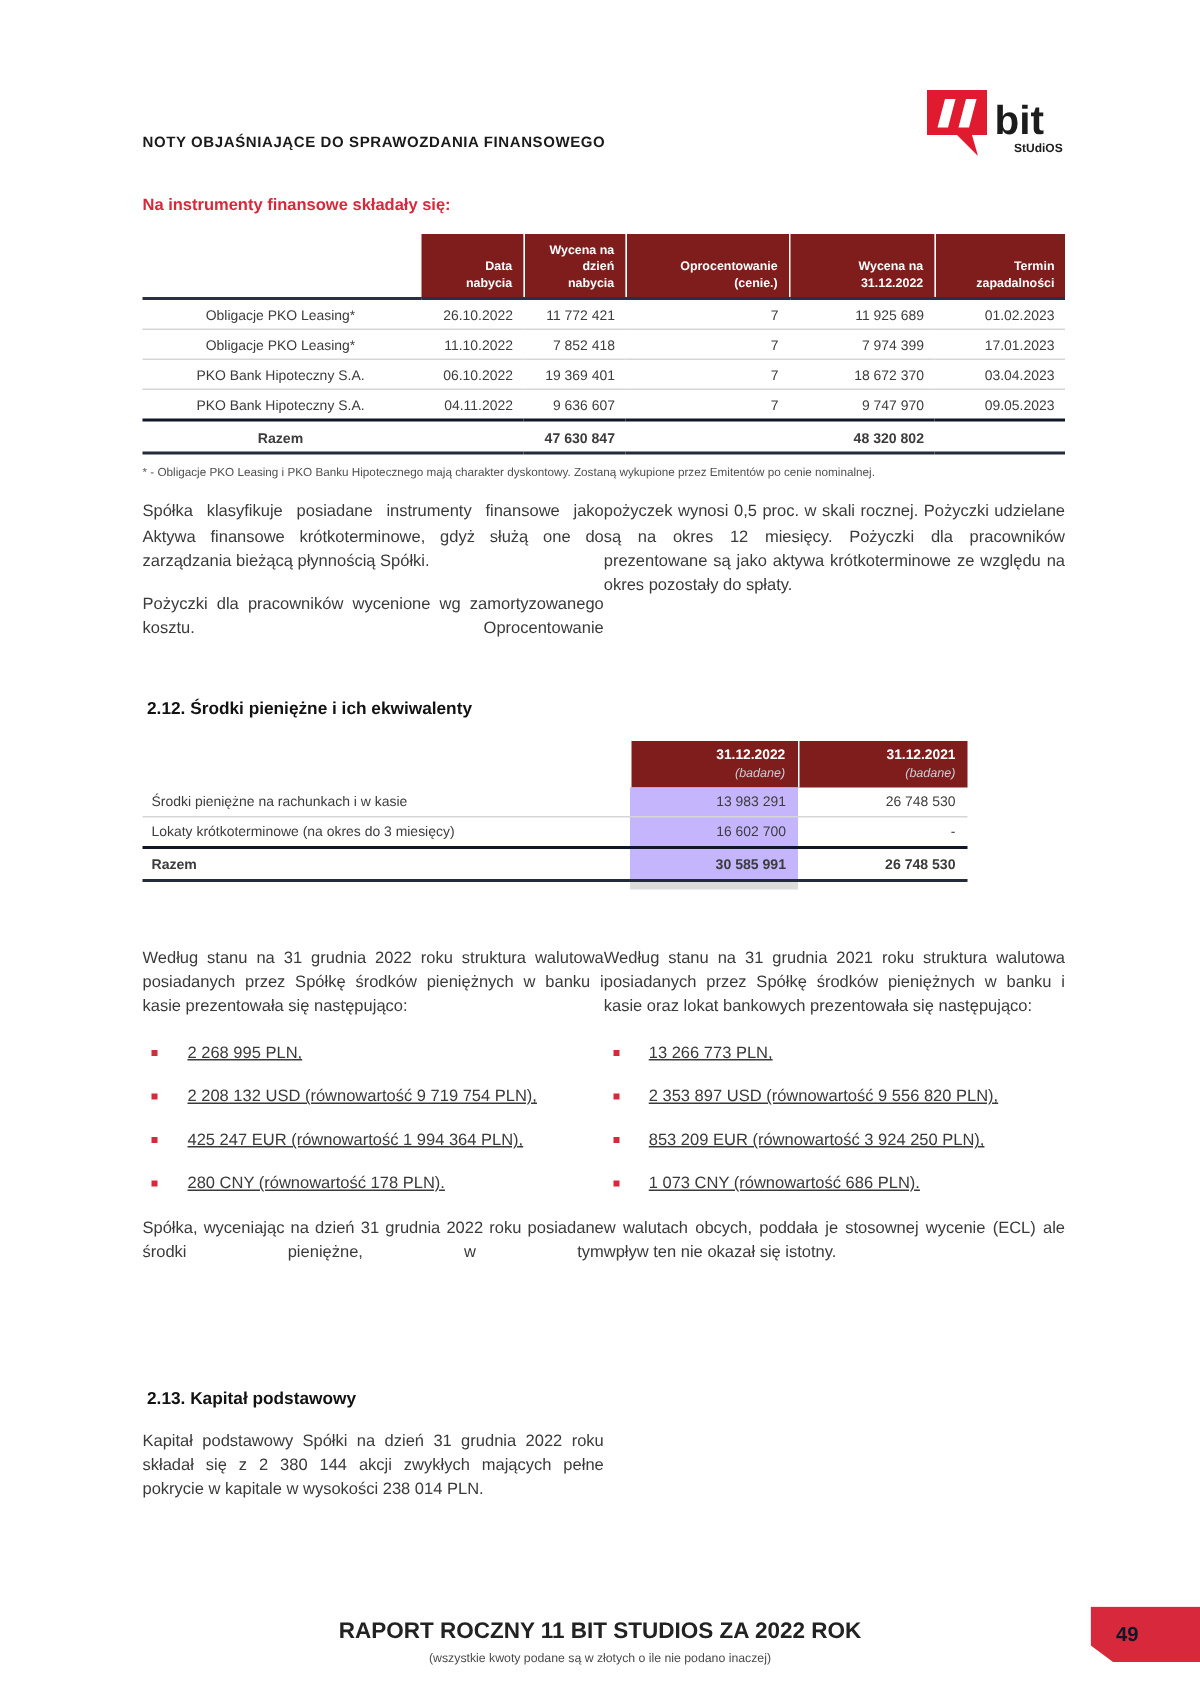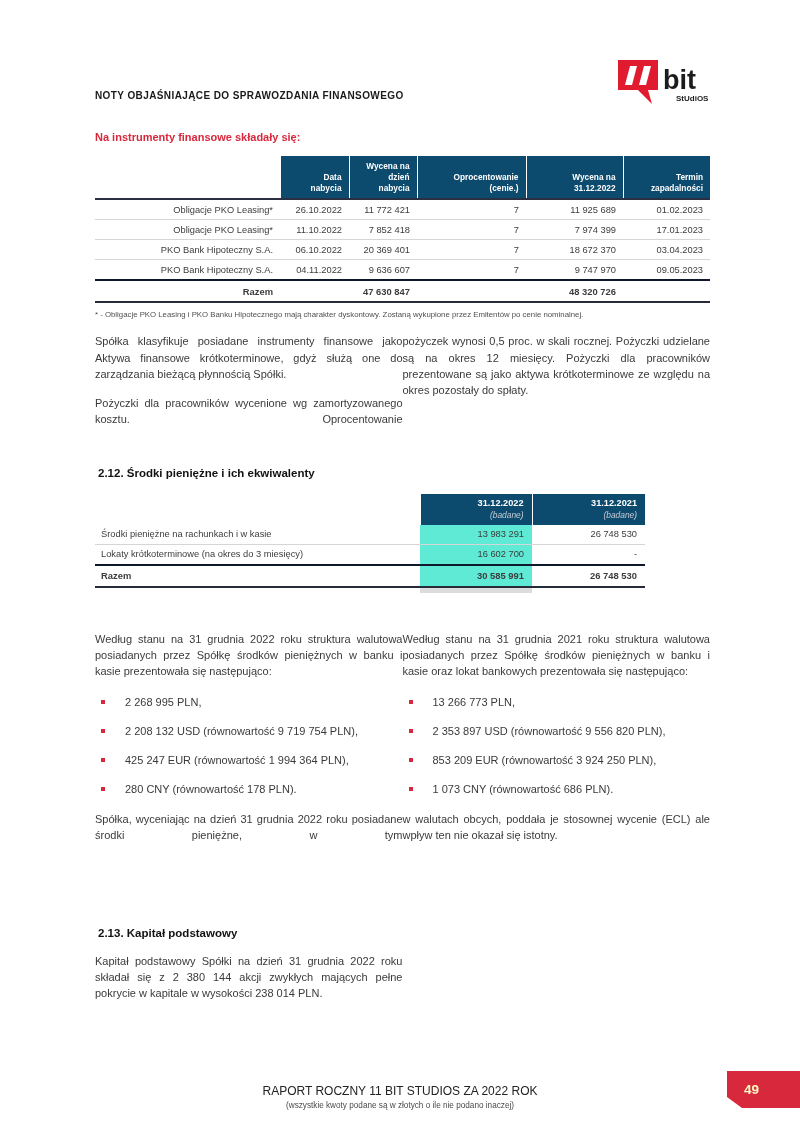--- a/index.html
+++ b/index.html
@@ -18,67 +18,67 @@
 
   
   .intro-heading { margin-top: 26px; color: #d8283c; font-weight: bold; font-size: 11px; }
 
   
   table { border-collapse: collapse; table-layout: fixed; }
   .t1 { width: 615px; margin-top: 13px; }
   .t1 col.c0 { width: 185px; } .t1 col.c1 { width: 69px; } .t1 col.c2 { width: 68px; }
   .t1 col.c3 { width: 109px; } .t1 col.c4 { width: 97px; } .t1 col.c5 { width: 87px; }
   th.dark {
-    background: #0c4a6e; color: #ffffff; font-weight: bold; font-size: 8.3px;
+    background: #7f1d1d; color: #ffffff; font-weight: bold; font-size: 8.3px;
     text-align: right; vertical-align: bottom; padding: 5px 7px 5px 2px;
     line-height: 1.3; white-space: pre-line; border-left: 1px solid #ffffff;
   }
   th.blank { background: transparent; border: none; }
   .t1 thead th { border-bottom: 2px solid #2a3040; }
   .t1 td {
     font-size: 9.3px; color: #3c3c3c; text-align: right;
     padding: 4.5px 7px 4.5px 2px; border-bottom: 1px solid #d6d6d6;
   }
-  .t1 td.lbl { text-align: right; padding-left: 6px; }
+  .t1 td.lbl { text-align: center; padding-left: 6px; }
   tr.total td { font-weight: bold; border-top: 2px solid #0f172a; border-bottom: 2px solid #252b38; font-size: 9.4px; }
   .footnote { margin-top: 7px; font-size: 7.8px; color: #4f4f4f; }
 
   
   .twocol { display: flex; margin-top: 14px; }
   .col { flex: 1; min-width: 0; }
   .col p { text-align: justify; font-size: 11px; line-height: 1.48; margin-bottom: 13px; color: #3a3a3a; }
   .col p.jall { text-align-last: justify; }
 
   
   .sec-heading { font-size: 11.5px; font-weight: bold; color: #121212; margin: 26px 0 0 3px; }
 
   
   .t2 { width: 550px; margin-top: 15px; }
   .t2 col.c0 { width: 325px; } .t2 col.c1 { width: 112px; } .t2 col.c2 { width: 113px; }
   .t2 th.dark { vertical-align: middle; font-size: 9.2px; padding: 4px 8px; }
   .t2 .badane { display: block; font-style: italic; font-weight: normal; font-size: 8.4px; color: #c9cdd5; }
   .t2 td { font-size: 9.3px; color: #3c3c3c; text-align: right; padding: 4.5px 8px 4.5px 2px; border-bottom: 1px solid #d6d6d6; }
   .t2 td.lbl { text-align: left; padding-left: 6px; }
-  .t2 .stripe { background: #5eead4; }
+  .t2 .stripe { background: #c4b5fd; }
   .t2-tail { width: 112px; height: 5px; background: #dcdcdc; margin-left: 325px; }
 
   
-  ul.blist { list-style: none; margin: 16px 0 10px 0; }
+  ul.blist { list-style: none; margin: 16px 0 10px 0; text-decoration: underline; }
   ul.blist li { position: relative; padding-left: 30px; font-size: 11px; line-height: 1.45; margin-bottom: 13px; color: #3a3a3a; }
   .bullet-sq { position: absolute; left: 6px; top: 5px; width: 4px; height: 4px; background: #d8283c; }
 
   .spacer-213 { height: 44px; }
 
   
   .footer { position: absolute; left: 0; right: 0; bottom: 32px; text-align: center; line-height: 1.5; }
-  .footer .f1 { font-size: 12px; font-weight: normal; color: #222222; }
+  .footer .f1 { font-size: 15px; font-weight: bold; color: #222222; }
   .footer .f2, .footer .f3 { font-size: 8.2px; color: #4a4a4a; }
   .page-badge {
     position: absolute; right: 0; bottom: 36px; width: 73px; height: 37px;
-    background: #d8283c; color: #fef9c3; font-weight: bold; font-size: 13.5px;
+    background: #d8283c; color: #0f172a; font-weight: bold; font-size: 13.5px;
     display: flex; align-items: center; padding-left: 17px;
     clip-path: polygon(0 0, 100% 0, 100% 100%, 15px 100%, 0 70%);
   }
 </style>
 </head>
 <body>
 
 <div class="page">
   <div class="content">
 
@@ -135,39 +135,39 @@
           <td class="lbl">Obligacje PKO Leasing*</td>
           <td>11.10.2022</td>
           <td>7 852 418</td>
           <td>7</td>
           <td>7 974 399</td>
           <td>17.01.2023</td>
         </tr>
         <tr>
           <td class="lbl">PKO Bank Hipoteczny S.A.</td>
           <td>06.10.2022</td>
-          <td>20 369 401</td>
+          <td>19 369 401</td>
           <td>7</td>
           <td>18 672 370</td>
           <td>03.04.2023</td>
         </tr>
         <tr>
           <td class="lbl">PKO Bank Hipoteczny S.A.</td>
           <td>04.11.2022</td>
           <td>9 636 607</td>
           <td>7</td>
           <td>9 747 970</td>
           <td>09.05.2023</td>
         </tr>
         <tr class="total">
           <td class="lbl">Razem</td>
           <td></td>
           <td>47 630 847</td>
           <td></td>
-          <td>48 320 726</td>
+          <td>48 320 802</td>
           <td></td>
         </tr>
       </tbody>
     </table>
     <div class="footnote">* - Obligacje PKO Leasing i PKO Banku Hipotecznego mają charakter dyskontowy. Zostaną wykupione przez Emitentów po cenie nominalnej.</div>
 
     <div class="twocol">
       <div class="col">
         <p>Spółka klasyfikuje posiadane instrumenty finansowe jako Aktywa finansowe krótkoterminowe, gdyż służą one do zarządzania bieżącą płynnością Spółki.</p>
         <p class="jall">Pożyczki dla pracowników wycenione wg zamortyzowanego kosztu. Oprocentowanie</p>

